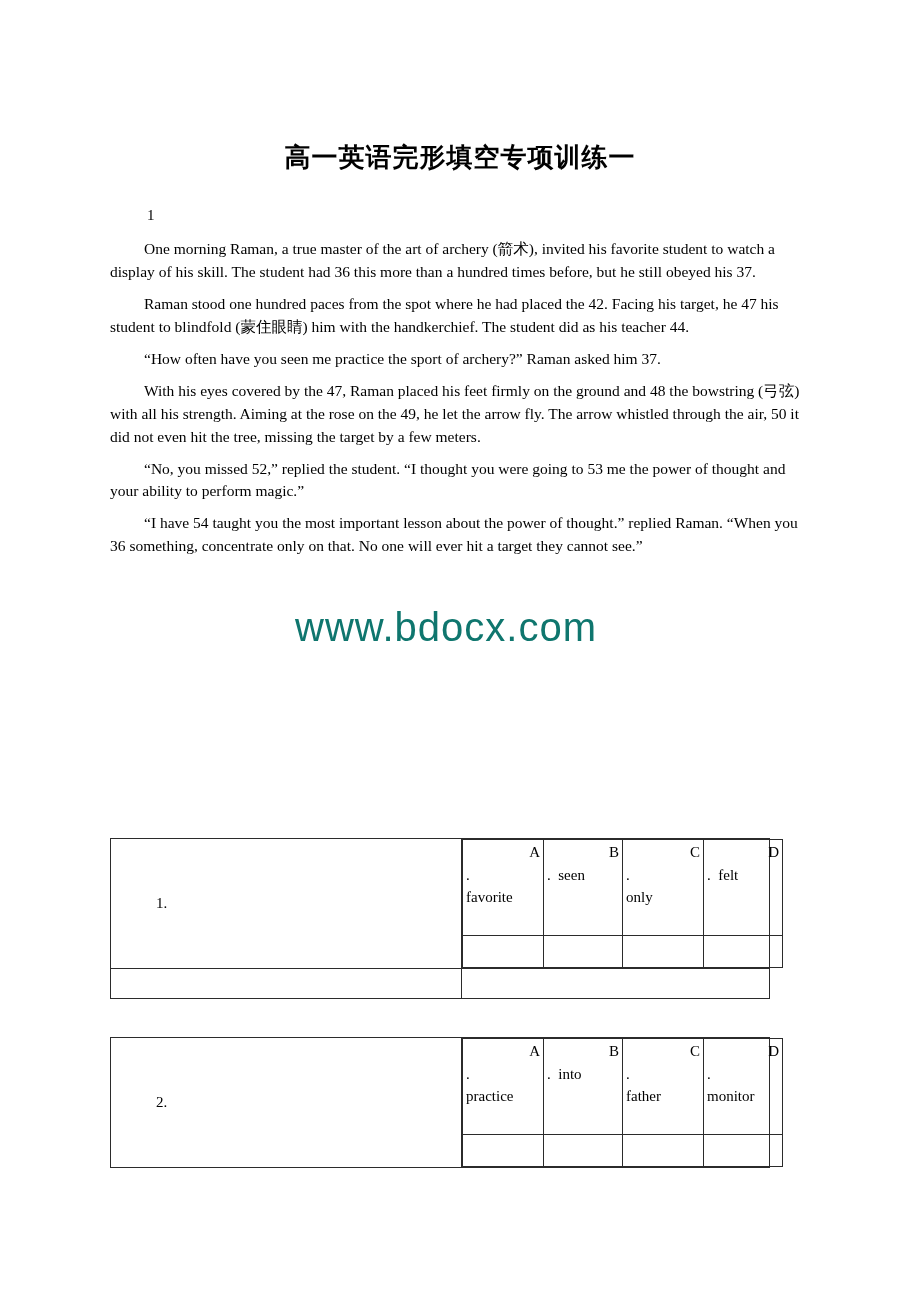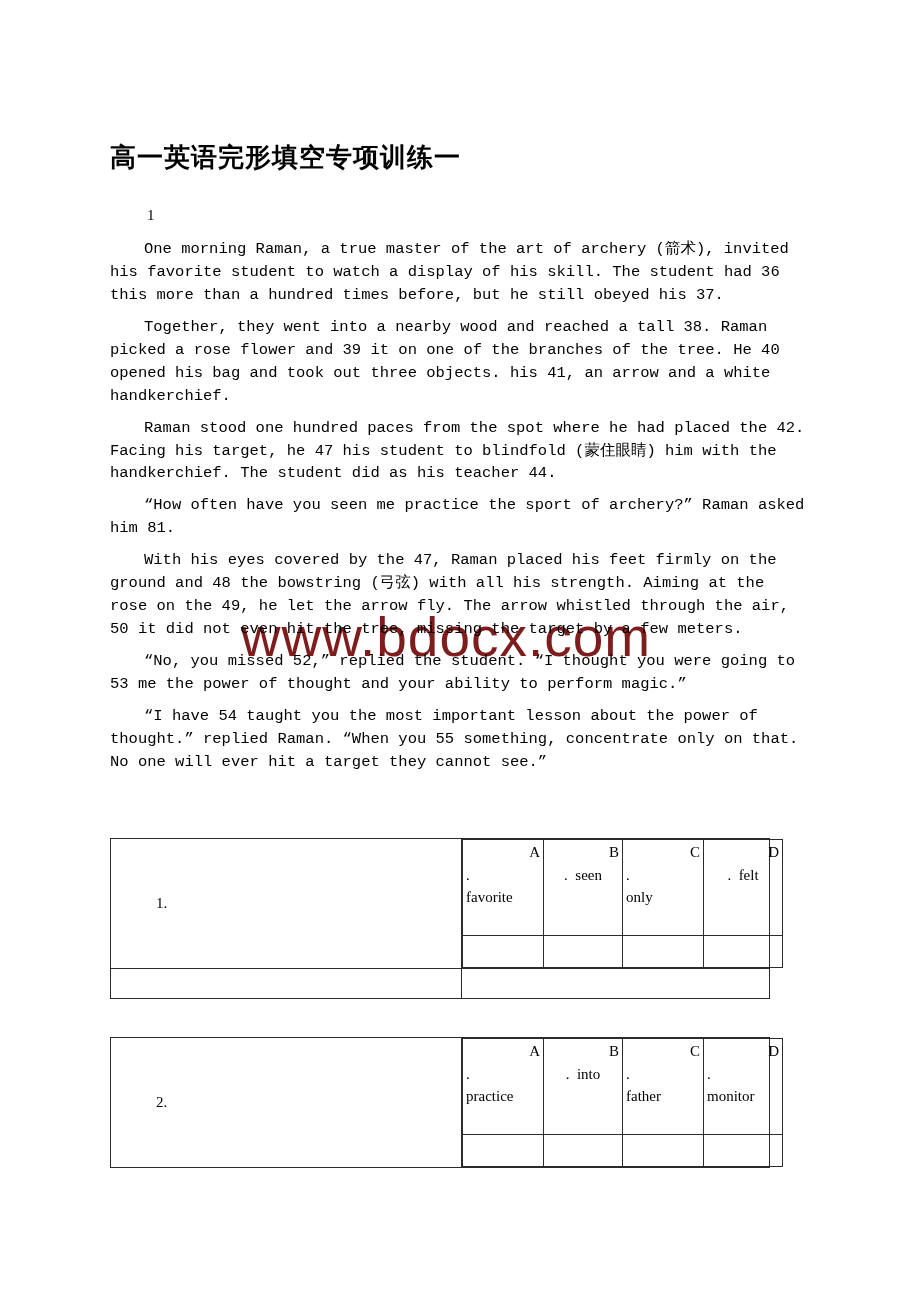--- a/index.html
+++ b/index.html
@@ -33,35 +33,36 @@
   }
 
   
   .watermark {
     position: absolute;
     left: 196px;
     top: 605px;
     width: 500px;
     text-align: center;
     font-family: "Liberation Sans", "DejaVu Sans", sans-serif;
-    font-size: 55px;
+    font-size: 40px;
     letter-spacing: 1px;
-    color: #7f1d1d;
+    color: #0f766e;
     z-index: 0;
     pointer-events: none;
     user-select: none;
     white-space: nowrap;
   }
 
   
   .doc-title {
     position: absolute;
     left: 0;
     top: 142px;
     width: 700px;
+    text-align: center;
     font-size: 26px;
     font-weight: bold;
     letter-spacing: 1px;
     line-height: 1.2;
     z-index: 2;
     font-family: Liberation Serif, serif;
   }
 
   .section-number {
     position: absolute;
@@ -72,21 +73,20 @@
     z-index: 2;
   }
 
   
   .body-block {
     position: absolute;
     left: 0;
     top: 238px;
     width: 700px;
     z-index: 2;
-    font-family: Liberation Mono, monospace;
   }
   p.para {
     margin: 0 0 9px 0;
     text-indent: 34px;
     font-size: 15.5px;
     line-height: 1.48;
     text-align: left;
     word-spacing: 0px;
   }
 
@@ -139,43 +139,42 @@
   }
   table.opts td.opt-a { width: 74px; }
   table.opts td.opt-b { width: 72px; }
   table.opts td.opt-c { width: 74px; }
   table.opts td.opt-d { width: 72px; }
   table.opts tr.answer-row td { height: 28px; }
 
   
   .opt-inner { display: block; }
   .opt-body  { display: block; text-align: left; }
-  .opt-body-right { display: block; text-align: center; }
+  .opt-body-right { display: block; text-align: left; }
 </style>
 </head>
 <body>
 
 <div class="page">
 
   <div class="watermark">www.bdocx.com</div>
 
   <div class="content">
 
     <div class="doc-title">高一英语完形填空专项训练一</div>
 
     <div class="section-number">1</div>
 
     <div class="body-block">
       <p class="para">One morning Raman, a true master of the art of archery (箭术), invited his favorite student to watch a display of his skill. The student had 36 this more than a hundred times before, but he still obeyed his 37.</p>
-      <p class="para">Together, they went into a nearby wood and reached a tall 38. Raman picked a rose flower and 39 it on one of the branches of the tree. He 40 opened his bag and took out three objects. his 41, an arrow and a white handkerchief.</p>
       <p class="para">Raman stood one hundred paces from the spot where he had placed the 42. Facing his target, he 47 his student to blindfold (蒙住眼睛) him with the handkerchief. The student did as his teacher 44.</p>
-      <p class="para">“How often have you seen me practice the sport of archery?” Raman asked him 81.</p>
+      <p class="para">“How often have you seen me practice the sport of archery?” Raman asked him 37.</p>
       <p class="para">With his eyes covered by the 47, Raman placed his feet firmly on the ground and 48 the bowstring (弓弦) with all his strength. Aiming at the rose on the 49, he let the arrow fly. The arrow whistled through the air, 50 it did not even hit the tree, missing the target by a few meters.</p>
       <p class="para">“No, you missed 52,” replied the student. “I thought you were going to 53 me the power of thought and your ability to perform magic.”</p>
-      <p class="para">“I have 54 taught you the most important lesson about the power of thought.” replied Raman. “When you 55 something, concentrate only on that. No one will ever hit a target they cannot see.”</p>
+      <p class="para">“I have 54 taught you the most important lesson about the power of thought.” replied Raman. “When you 36 something, concentrate only on that. No one will ever hit a target they cannot see.”</p>
     </div>
 
     <table class="qtable t1">
       <tbody>
           <tr>
         <td class="num-cell">1.</td>
         <td class="opts-cell">
           <table class="opts">
             <tbody>
                   <tr>

